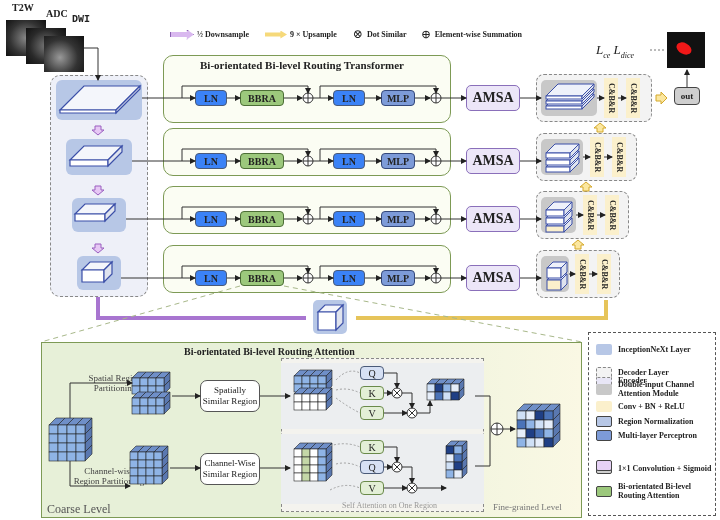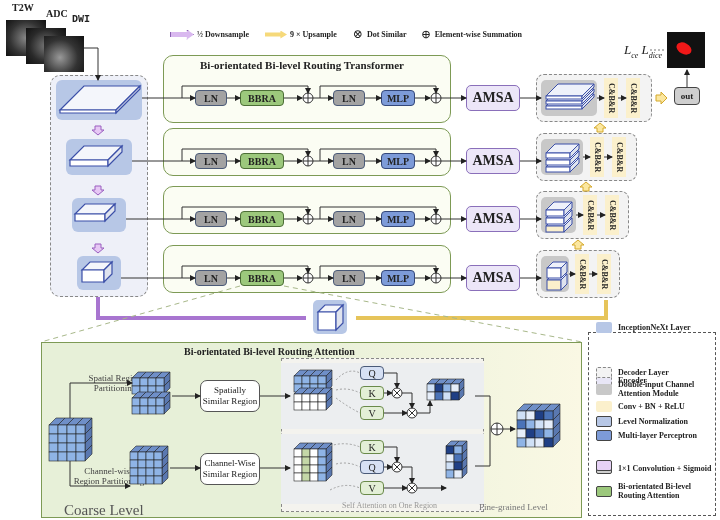--- a/index.html
+++ b/index.html
@@ -1,20 +1,20 @@
 <!DOCTYPE html>
 <html><head>
 <meta charset="utf-8">
 <style>
   html,body{margin:0;padding:0;background:#fff;}
   body{width:720px;height:520px;position:relative;overflow:hidden;font-family:"Liberation Serif","DejaVu Serif",serif;color:#222;}
   .abs{position:absolute;}
   .b{font-weight:bold;}
   .box{position:absolute;box-sizing:border-box;display:flex;align-items:center;justify-content:center;font-weight:bold;font-size:10px;border-radius:4px;}
-  .ln{background:#a3a3a3;border:1.3px solid #4a5a78;}
+  .ln{background:#3b82f6;border:1.3px solid #4a5a78;}
   .bbra{background:#9cc87c;border:1.3px solid #4c6e36;}
   .mlp{background:#7d9bd8;border:1.3px solid #34487a;}
   .amsa{background:#ece6f8;border:1.3px solid #8a6fba;font-size:14px;border-radius:5px;}
   .trans{position:absolute;box-sizing:border-box;border:1.3px solid #7d9a55;border-radius:10px;background:#fbfdf3;}
   .enc{position:absolute;box-sizing:border-box;border:1.3px dashed #888;border-radius:10px;background:#eef0f8;}
   .dec{position:absolute;box-sizing:border-box;border:1.3px dashed #888;border-radius:8px;background:#f3f3f3;}
   .cbr{position:absolute;box-sizing:border-box;background:#fbf0cc;writing-mode:vertical-rl;font-size:8px;font-weight:bold;display:flex;align-items:center;justify-content:center;}
   .legend-item{position:absolute;left:596px;display:flex;align-items:center;font-size:8px;font-weight:bold;line-height:9px;}
   .sw{width:16px;height:11px;border-radius:2px;box-sizing:border-box;margin-right:6px;flex:none;}
   .plain{font-size:9px;}
@@ -94,21 +94,21 @@
 <div class="cbr" style="left:612px;top:137px;width:14px;height:40px;">C&amp;B&amp;R</div>
 <div class="cbr" style="left:583px;top:195px;width:14px;height:40px;">C&amp;B&amp;R</div>
 <div class="cbr" style="left:605px;top:195px;width:14px;height:40px;">C&amp;B&amp;R</div>
 <div class="cbr" style="left:575px;top:254px;width:14px;height:40px;">C&amp;B&amp;R</div>
 <div class="cbr" style="left:597px;top:254px;width:14px;height:40px;">C&amp;B&amp;R</div>
 
 <div class="box" style="left:674px;top:87px;width:26px;height:18px;background:#cfcfcf;border:1.3px solid #444;font-size:9px;">out</div>
 <div class="abs" style="left:667px;top:32px;width:38px;height:36px;background:#111;">
   <div style="position:absolute;left:9px;top:11px;width:16px;height:11px;background:#f01818;border-radius:50%;transform:rotate(28deg);"></div>
 </div>
-<div class="abs" style="left:596px;top:42px;font-size:13px;font-style:italic;margin-left:28px;">
+<div class="abs" style="left:596px;top:42px;font-size:13px;font-style:italic;">
   <span>L</span><sub style="font-size:8px;">ce</sub>
   <span>L</span><sub style="font-size:8px;">dice</sub>
 </div>
 
 <div class="abs" style="left:41px;top:342px;width:541px;height:176px;box-sizing:border-box;border:1.4px solid #7d9a55;background:linear-gradient(90deg,#e7f0d8 0,#e7f0d8 45%,#faf8e4 100%);"></div>
 <div class="abs b" style="left:184px;top:346px;font-size:10px;">Bi-orientated Bi-level Routing Attention</div>
 <div class="abs" style="left:281px;top:358px;width:203px;height:154px;box-sizing:border-box;border:1.3px dashed #888;background:#f4f3ee;"></div>
 <div class="abs" style="left:281px;top:363px;width:203px;height:66px;background:#eceef0;"></div>
 <div class="abs" style="left:281px;top:434px;width:203px;height:70px;background:#eceef0;"></div>
 
@@ -130,26 +130,26 @@
 </div>
 
 <div class="box" style="left:360px;top:366px;width:24px;height:14px;background:#d6e0f4;border:1.1px solid #4a5a78;font-weight:normal;font-size:10px;">Q</div>
 <div class="box" style="left:360px;top:386px;width:24px;height:14px;background:#e3efd6;border:1.1px solid #6a8a4a;font-weight:normal;font-size:10px;">K</div>
 <div class="box" style="left:360px;top:406px;width:24px;height:14px;background:#e3efd6;border:1.1px solid #6a8a4a;font-weight:normal;font-size:10px;">V</div>
 <div class="box" style="left:360px;top:440px;width:24px;height:14px;background:#e3efd6;border:1.1px solid #6a8a4a;font-weight:normal;font-size:10px;">K</div>
 <div class="box" style="left:360px;top:460px;width:24px;height:14px;background:#d6e0f4;border:1.1px solid #4a5a78;font-weight:normal;font-size:10px;">Q</div>
 <div class="box" style="left:360px;top:481px;width:24px;height:14px;background:#e3efd6;border:1.1px solid #6a8a4a;font-weight:normal;font-size:10px;">V</div>
 
 <div class="abs" style="left:342px;top:501px;font-size:8px;color:#999;">Self Attention on One Region</div>
-<div class="abs" style="left:64px;top:502px;font-size:15px;color:#555;">Coarse Level</div>
-<div class="abs" style="left:479px;top:502px;font-size:9px;color:#777;">Fine-grained Level</div>
+<div class="abs" style="left:47px;top:502px;font-size:12px;color:#555;">Coarse Level</div>
+<div class="abs" style="left:493px;top:502px;font-size:9px;color:#777;">Fine-grained Level</div>
 
 <div class="abs" style="left:588px;top:332px;width:128px;height:184px;box-sizing:border-box;border:1.3px dashed #555;background:#fff;"></div>
 <div id="legend-items">
-    <div class="legend-item" style="top: 322px;">
+    <div class="legend-item" style="top: 344px;">
       <span class="sw" style="background: rgb(183, 199, 230);"></span>
       <span style="width: 98px;">InceptionNeXt Layer</span>
     </div>
     <div class="legend-item" style="top: 341px; margin-top: 34px;">
       <span class="sw" style="background: rgb(232, 230, 246); border: 1.2px dashed rgb(136, 136, 136);"></span>
       <span style="width: 98px;">Encoder</span>
     </div>
     <div class="legend-item" style="top: 367px;">
       <span class="sw" style="background: rgb(243, 243, 243); border: 1.2px dashed rgb(136, 136, 136);"></span>
       <span style="width: 98px;">Decoder Layer</span>
@@ -157,21 +157,21 @@
     <div class="legend-item" style="top: 380px;">
       <span class="sw" style="background: rgb(200, 200, 200);"></span>
       <span style="width: 98px;">Double-input Channel Attention Module</span>
     </div>
     <div class="legend-item" style="top: 401px;">
       <span class="sw" style="background: rgb(251, 240, 204);"></span>
       <span style="width: 98px;">Conv + BN + ReLU</span>
     </div>
     <div class="legend-item" style="top: 416px;">
       <span class="sw" style="background: rgb(183, 199, 230); border: 1.3px solid rgb(68, 68, 68);"></span>
-      <span style="width: 98px;">Level Normalization</span>
+      <span style="width: 98px;">Region Normalization</span>
     </div>
     <div class="legend-item" style="top: 430px;">
       <span class="sw" style="background: rgb(125, 155, 216); border: 1.3px solid rgb(68, 68, 68);"></span>
       <span style="width: 98px;">Multi-layer Perceptron</span>
     </div>
     <div class="legend-item" style="top: 463px;">
       <span class="sw" style="background: rgb(207, 207, 207); border: 1.3px solid rgb(68, 68, 68);"></span>
       <span style="width: 98px;">1×1 Convolution + Sigmoid</span>
     </div>
     <div class="legend-item" style="top: 460px;">

